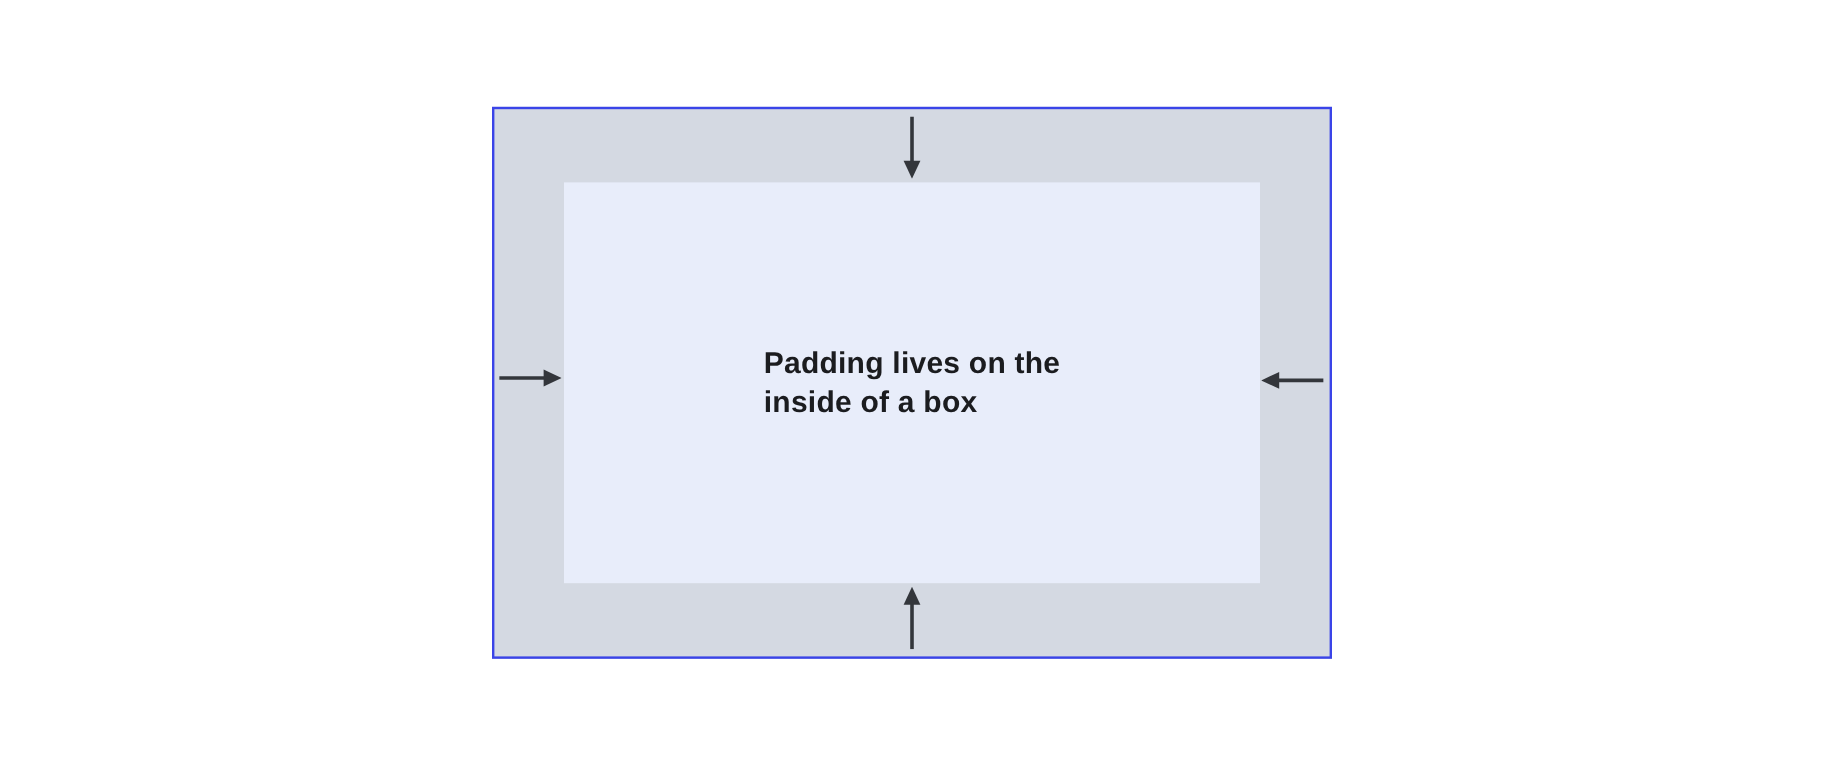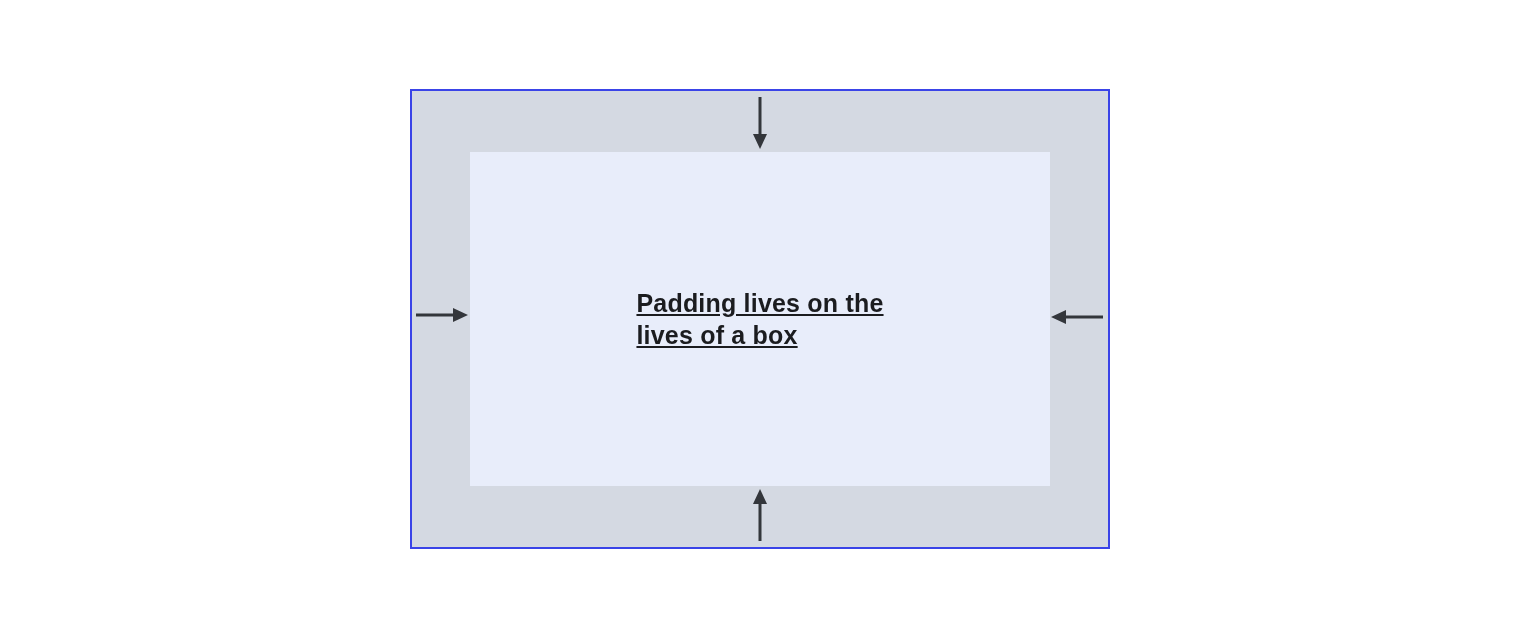--- a/index.html
+++ b/index.html
@@ -44,21 +44,20 @@
     align-items: center;
     justify-content: center;
   }
   .inner-label {
     font-size: 25px;
     font-weight: 700;
     line-height: 32px;
     color: var(--text);
     text-align: left;
     letter-spacing: 0.2px;
-    text-decoration: underline;
   }
   .arrow {
     position: absolute;
     color: var(--arrow);
   }
   .arrow svg { display: block; }
   .arrow-top    { left: 339px; top: 6px;    width: 18px; height: 52px; }
   .arrow-bottom { left: 339px; top: 398px;  width: 18px; height: 52px; }
   .arrow-left   { left: 4px;   top: 215px;  width: 52px; height: 18px; }
   .arrow-right  { left: 639px; top: 217px;  width: 52px; height: 18px; }
@@ -94,18 +93,18 @@
     <span class="arrow arrow-right">
       <svg width="52" height="18" viewBox="0 0 52 18" aria-hidden="true">
         <line x1="52" y1="9" x2="13" y2="9" stroke="currentColor" stroke-width="3"></line>
         <polygon points="15,2 15,16 0,9" fill="currentColor"></polygon>
       </svg>
     </span>
 
     <div class="inner-box">
       <div class="inner-label">
         <div>Padding lives on the</div>
-        <div>lives of a box</div>
+        <div>inside of a box</div>
       </div>
     </div>
 
   </div>
 </div>
 
 </body></html>

